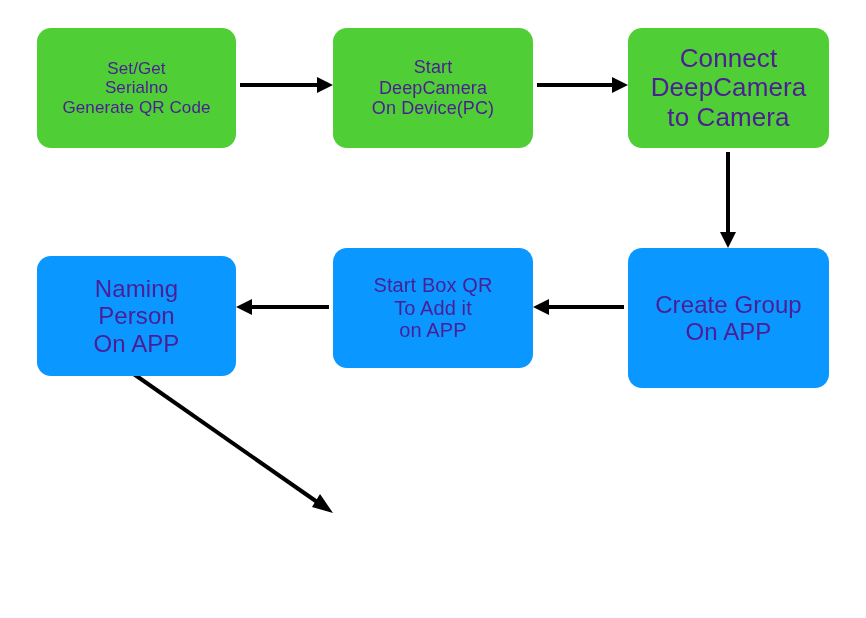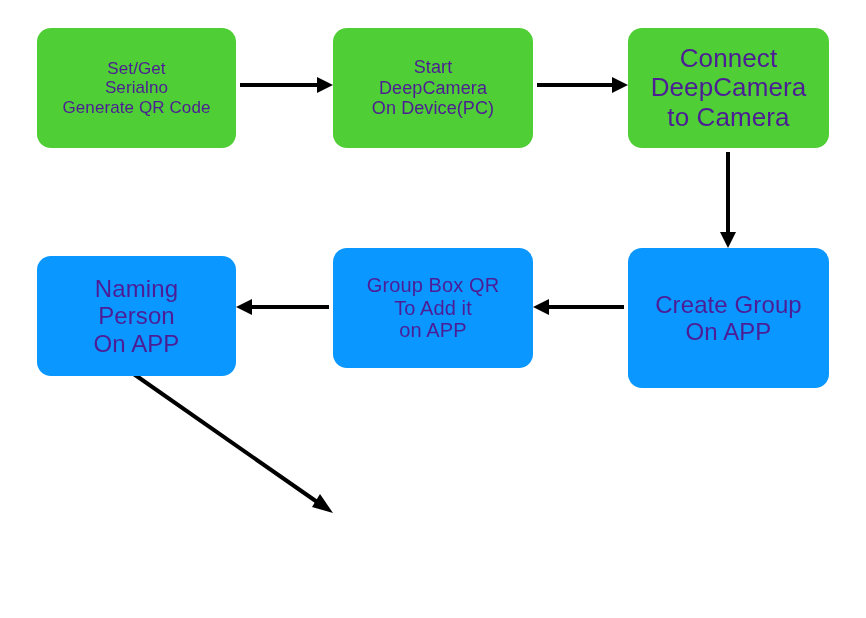--- a/index.html
+++ b/index.html
@@ -104,21 +104,21 @@
 DeepCamera
 On Device(PC)</div>
 
   <div class="node green" id="node-connect-dc">Connect
 DeepCamera
 to Camera</div>
 
   <div class="node blue" id="node-create-group">Create Group
 On APP</div>
 
-  <div class="node blue" id="node-scan-box-qr">Group Box QR
+  <div class="node blue" id="node-scan-box-qr">Start Box QR
 To Add it
 on APP</div>
 
   <div class="node blue" id="node-naming-person">Naming
 Person
 On APP</div>
 
 
 </div>
 

